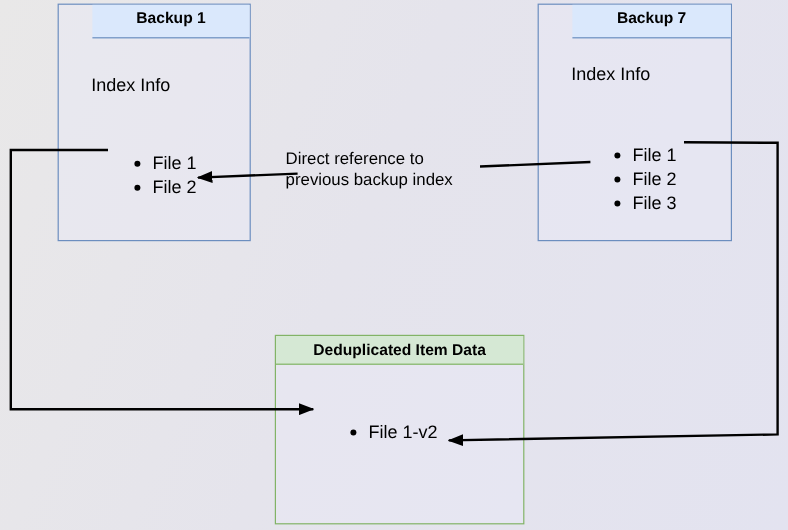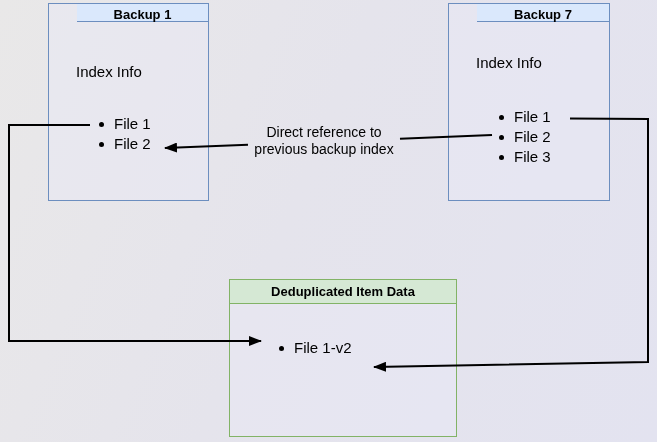--- a/index.html
+++ b/index.html
@@ -11,32 +11,32 @@
     color:#000;
     overflow:hidden;
   }
   .box{position:absolute;box-sizing:border-box;border:1px solid;z-index:1;}
   .box.blue{border-color:#6c8ebf;background:rgba(233,233,246,0.45);}
   .box.green{border-color:#82b366;background:rgba(233,233,246,0.45);}
   .box-header{
     box-sizing:border-box;text-align:center;font-weight:bold;font-size:13px;
     border-bottom:1px solid;
   }
-  .box.blue .box-header{background:#dae8fc;border-bottom-color:#6c8ebf;height:18px;line-height:21px;margin-left:28px;}
+  .box.blue .box-header{background:#dae8fc;border-bottom-color:#6c8ebf;height:28px;line-height:21px;margin-left:28px;}
   .box.green .box-header{background:#d5e8d4;border-bottom-color:#82b366;height:24px;line-height:23px;}
   .index-label{position:absolute;font-size:15px;line-height:16px;white-space:nowrap;}
-  ul.filelist{position:absolute;margin:0;padding:0;list-style:none;}
+  ul.filelist{position:absolute;margin:13px;padding:0;list-style:none;}
   ul.filelist li{font-size:15px;line-height:20px;white-space:nowrap;}
   ul.filelist li::before{
     content:"";display:inline-block;width:5px;height:5px;border-radius:50%;
     background:#000;margin-right:10px;vertical-align:2px;
   }
   .annotation{
     position:absolute;left:238px;top:124px;width:172px;z-index:3;
-    font-size:14px;line-height:17px;text-align:center;white-space:nowrap;
+    font-size:14px;line-height:17px;white-space:nowrap;
   }
   svg.arrows{position:absolute;left:0;top:0;z-index:2;pointer-events:none;}
 </style>
 </head>
 <body>
 
 <div class="canvas">
 
   <div class="box blue" style="left:48px;top:3px;width:161px;height:198px;">
     <div class="box-header">Backup 1</div>
@@ -50,21 +50,21 @@
   <div class="box blue" style="left:448px;top:3px;width:162px;height:198px;">
     <div class="box-header">Backup 7</div>
     <div class="index-label" style="left:27px;top:51px;">Index Info</div>
     <ul class="filelist" style="left:50px;top:103px;">
       <li>File 1</li>
       <li>File 2</li>
       <li>File 3</li>
     </ul>
   </div>
 
-  <div class="box green" style="left:229px;top:279px;width:228px;height:158px;">
+  <div class="box green" style="left:229px;top:279px;width:208px;height:158px;">
     <div class="box-header">Deduplicated Item Data</div>
     <ul class="filelist" style="left:49px;top:58px;">
       <li>File 1-v2</li>
     </ul>
   </div>
 
   <svg class="arrows" width="657" height="442" viewBox="0 0 657 442">
     <defs>
       <marker id="arrowhead" viewBox="0 0 13 10" refX="12" refY="5" markerWidth="13" markerHeight="10" markerUnits="userSpaceOnUse" orient="auto">
         <path d="M0,0 L13,5 L0,10 Z" fill="#000"></path>

